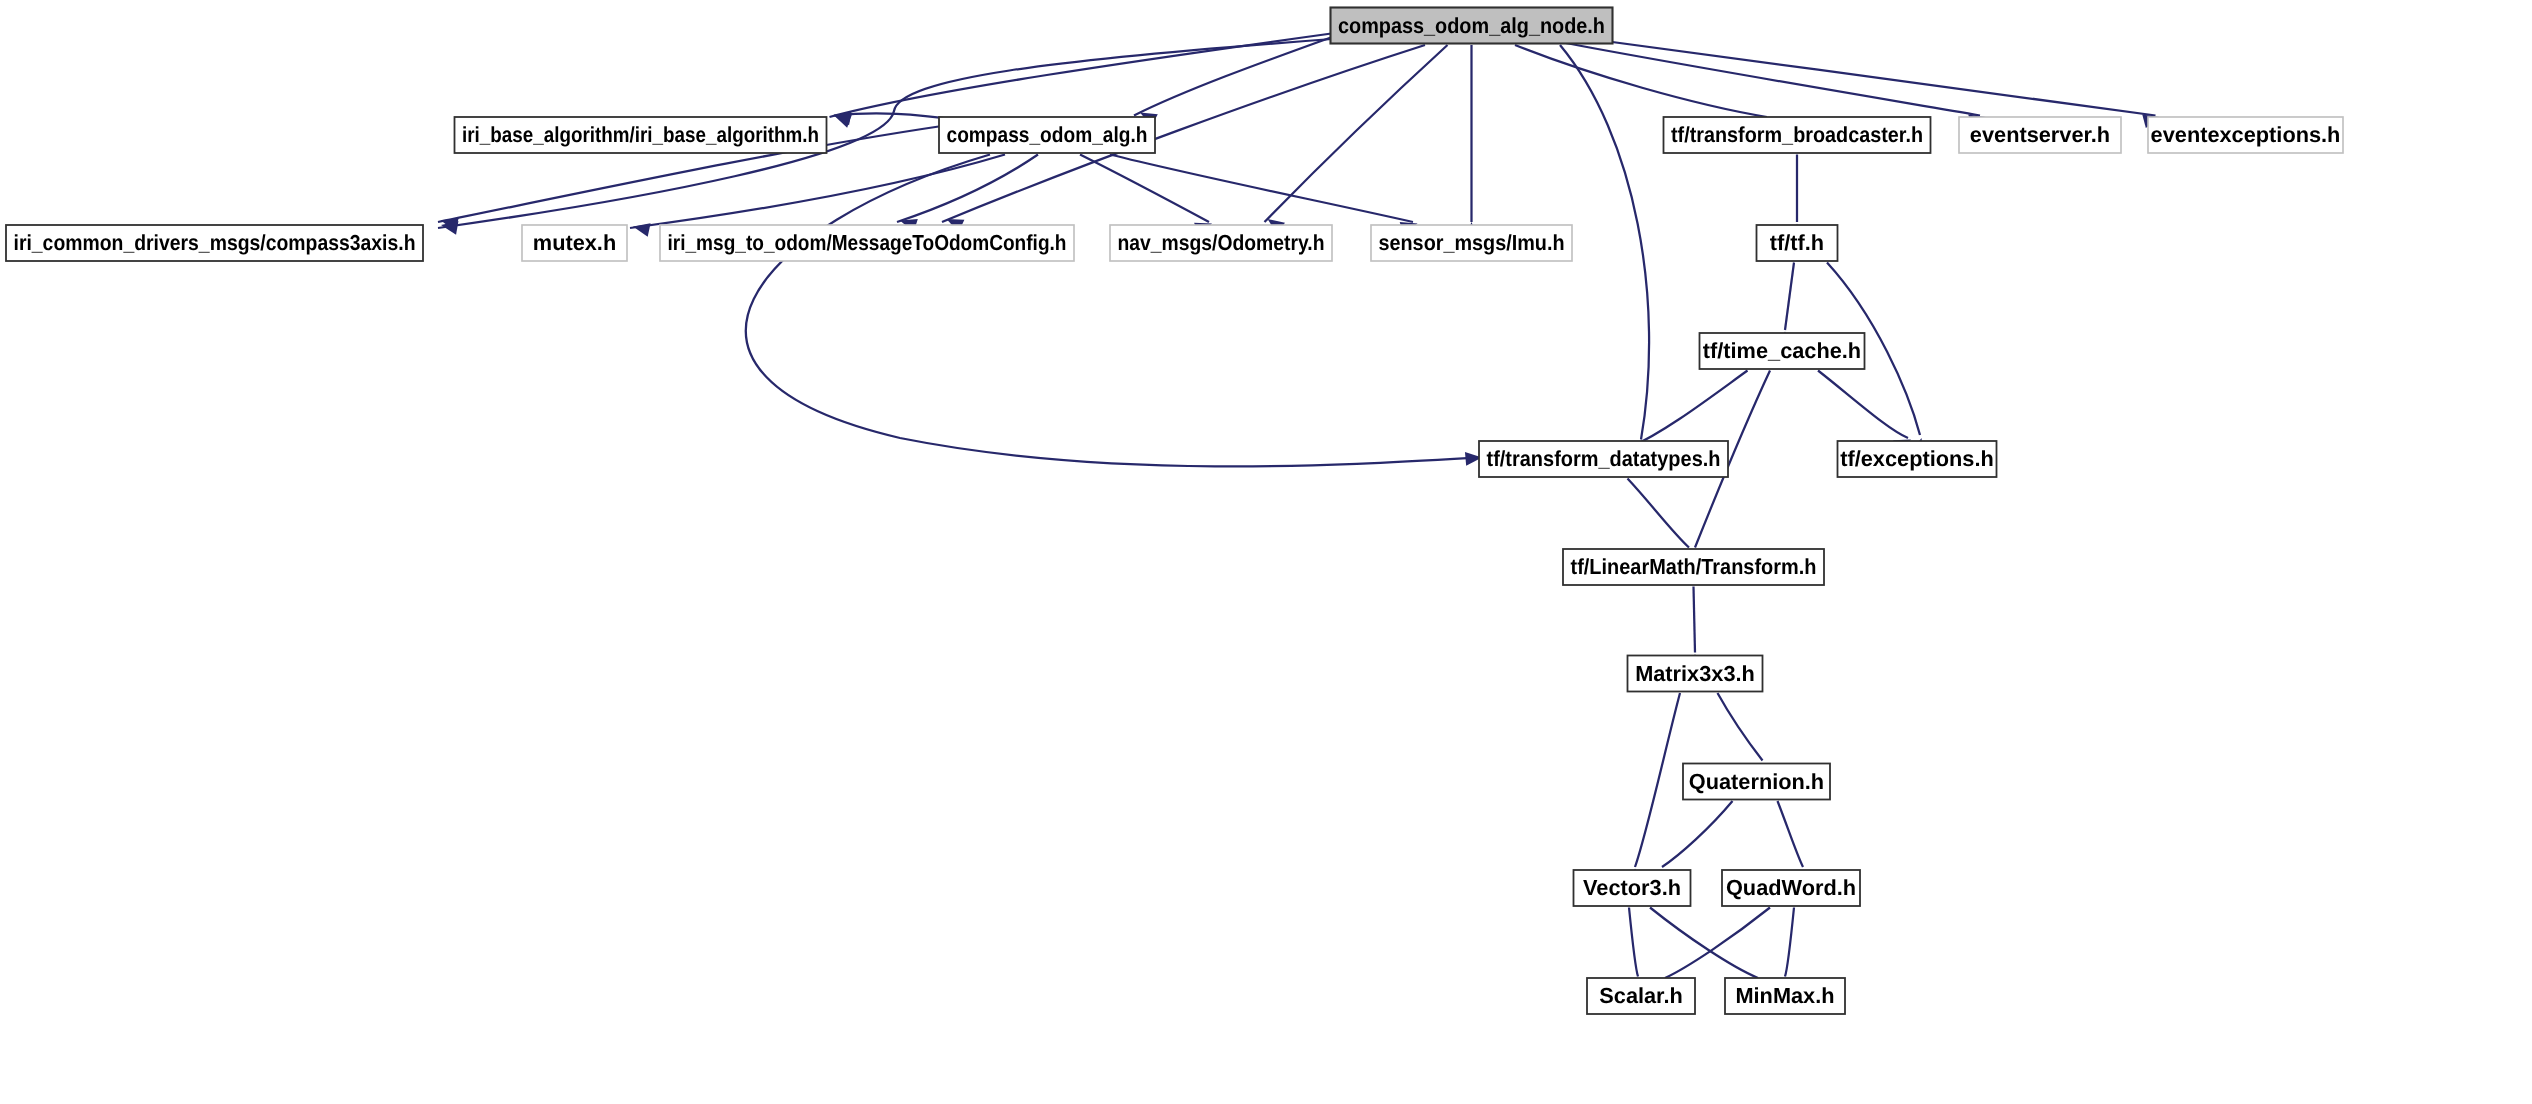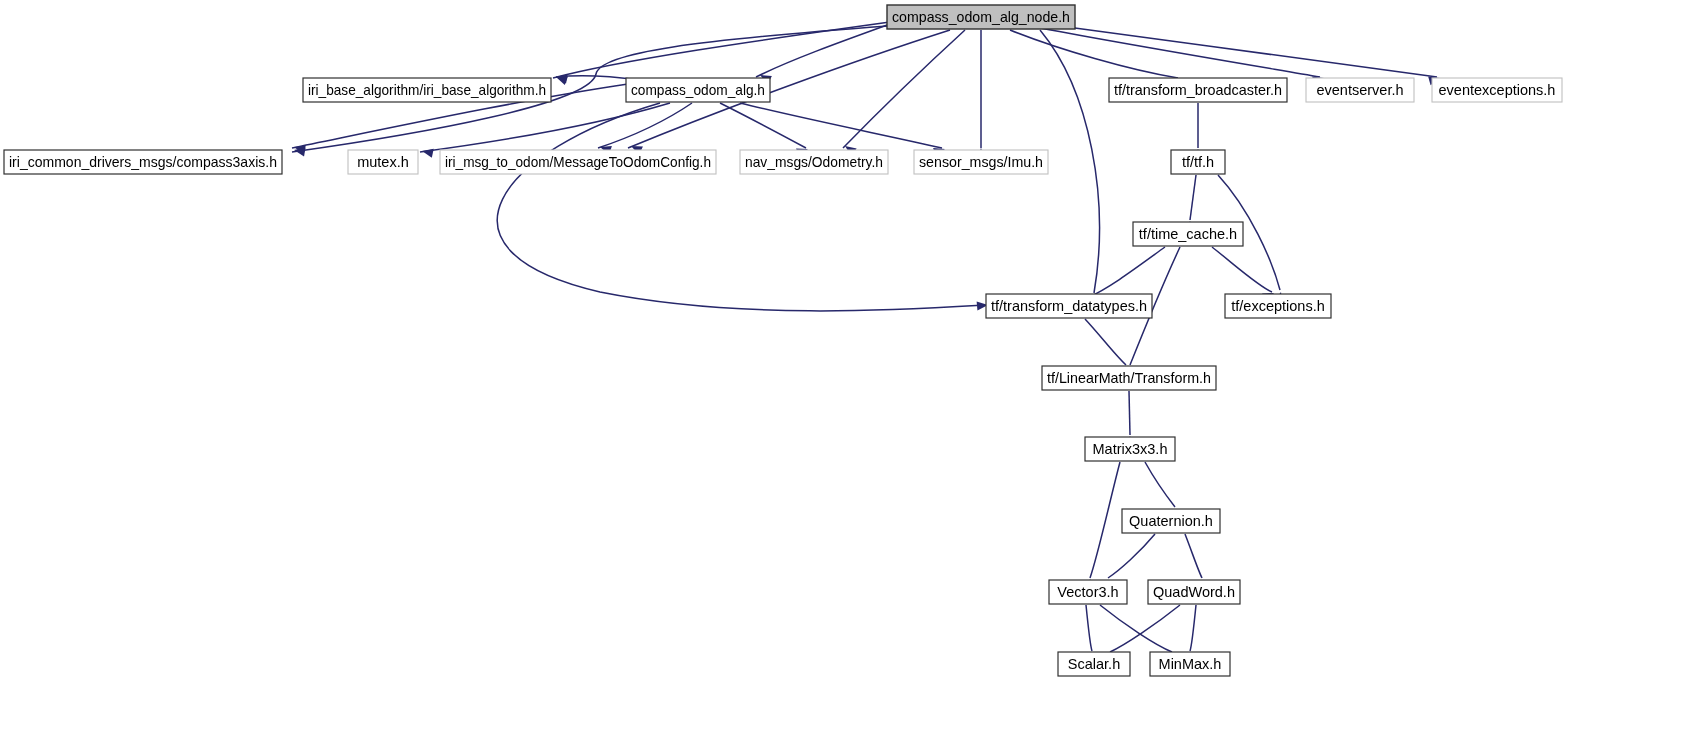--- a/index.html
+++ b/index.html
@@ -11,20 +11,21 @@
   body {
     width: 1688px;
     height: 736px;
     overflow: hidden;
     font-family: "Liberation Sans", sans-serif;
   }
   #graph-root {
     position: relative;
     width: 1352px;
     height: 736px;
+    font-weight: bold;
   }
   svg#dep-graph {
     display: block;
     width: 1688px;
     height: 736px;
     background: #ffffff;
   }
   .node-box {
     fill: #ffffff;
     stroke: #303030;

